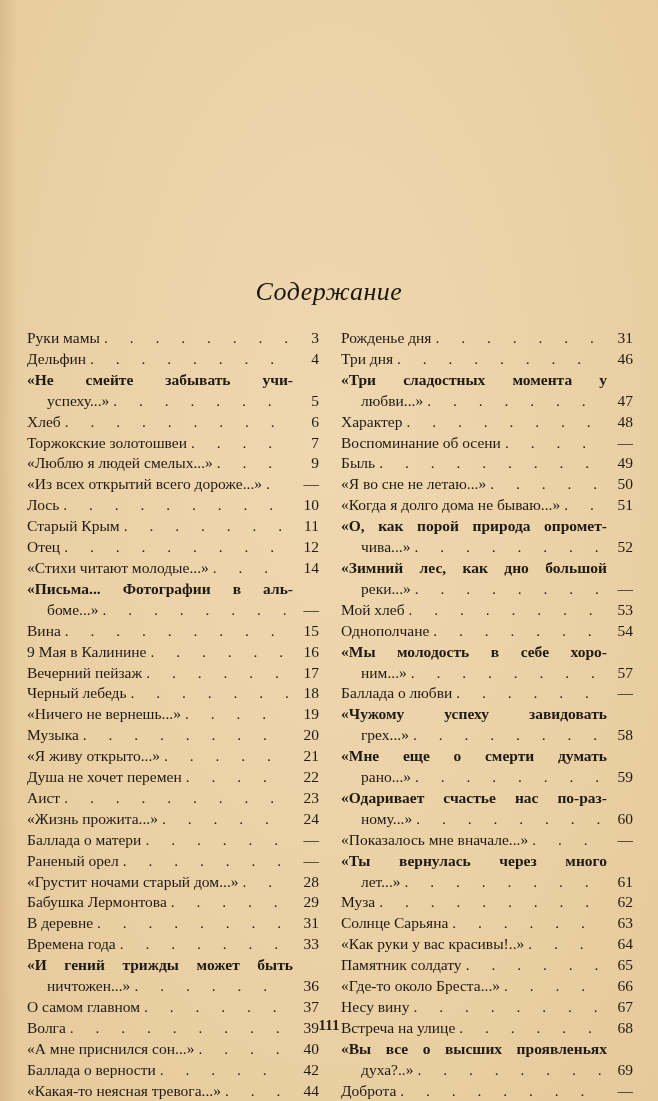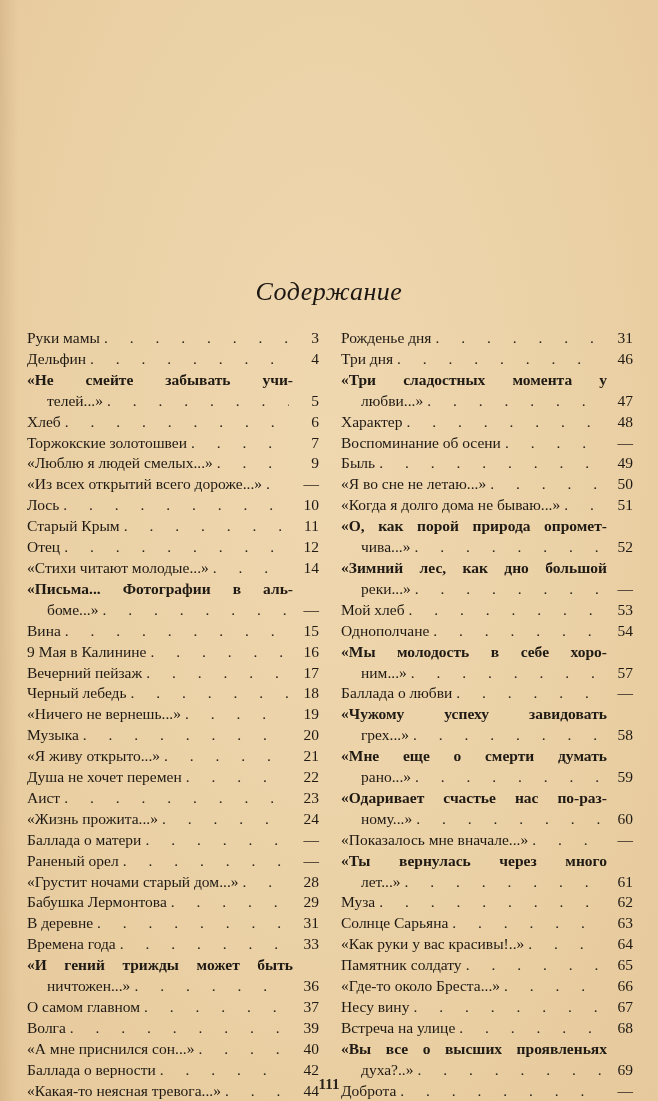--- a/index.html
+++ b/index.html
@@ -27,21 +27,21 @@
   .entry .line.cont { padding-left: 20px; }
   .entry .text { flex: 0 0 auto; }
   .entry .fill {
     flex: 1 1 auto; overflow: hidden; margin: 0 4px;
     letter-spacing: 9px; color: #2a241c;
   }
   .entry .fill::before { content: ". . . . . . . . . . . . . . . . . . . . . . . . . . . . . . . . ."; }
   .entry .page-num { flex: 0 0 26px; text-align: right; }
   .entry .justify { text-align: justify; text-align-last: justify; width: 266px; display:block;font-weight:bold; }
   .folio {
-    position: absolute; left: 0; right: 0; top: 1032px;
+    position: absolute; left: 0; right: 0; top: 973px;
     text-align: center; font-size: 15px; font-weight: bold; color: #2a231a;
   }
 </style>
 </head>
 <body>
 
 <div class="page">
   <div class="title">Содержание</div>
 
   <div class="col left">
@@ -57,21 +57,21 @@
           <span class="text">Дельфин</span>
           <span class="fill"></span>
           <span class="page-num">4</span>
         </div>
       </div>
       <div class="entry">
         <div class="line">
           <span class="text justify">«Не смейте забывать учи-</span>
         </div>
         <div class="line cont">
-          <span class="text">телей...»</span>
+          <span class="text">успеху...»</span>
           <span class="fill"></span>
           <span class="page-num">5</span>
         </div>
       </div>
       <div class="entry">
         <div class="line">
           <span class="text">Хлеб</span>
           <span class="fill"></span>
           <span class="page-num">6</span>
         </div>

